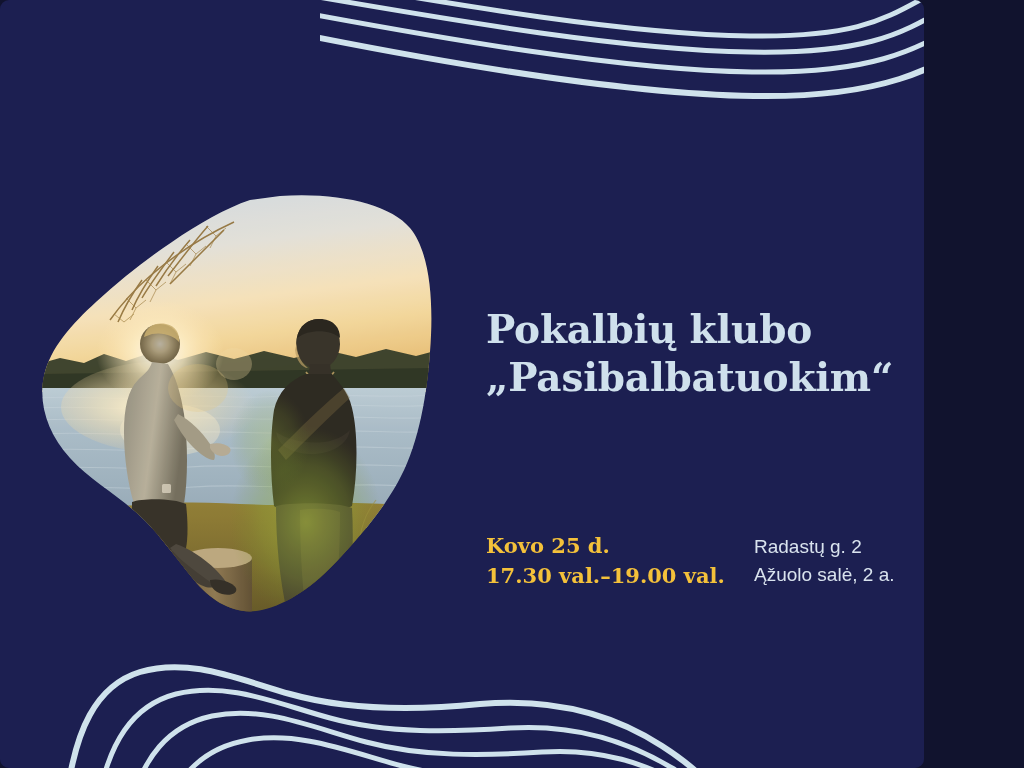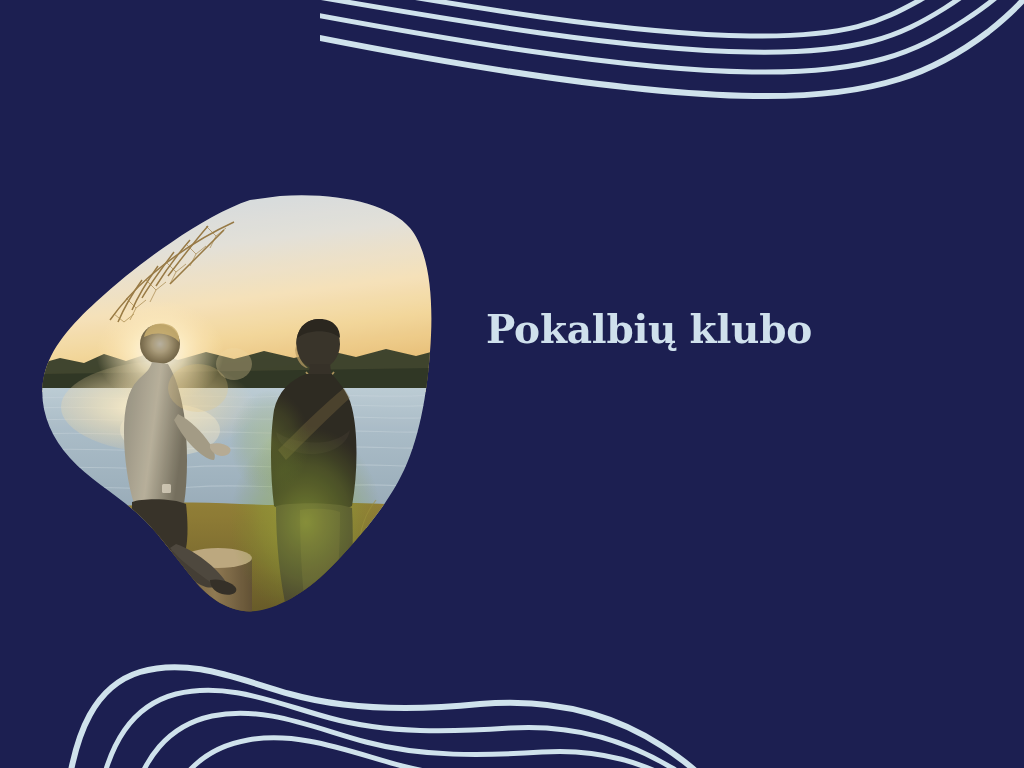--- a/index.html
+++ b/index.html
@@ -2,25 +2,26 @@
 <html><head>
 <meta charset="utf-8">
 <style>
   html, body {
     margin: 0;
     padding: 0;
     background: #11132e;
   }
   #poster {
     position: relative;
-    width: 1024px;
+    width: 924px;
     height: 768px;
     overflow: hidden;
     background: #1c1f51;
     font-family: "Liberation Sans", sans-serif;
+    border-radius: 9px;
   }
 
   
   .waves {
     position: absolute;
     pointer-events: none;
   }
   .waves-top {
     top: -8px;
     left: 320px;
@@ -327,17 +328,28 @@
       <ellipse cx="160" cy="196" rx="30" ry="24" fill="#e8c87a" opacity="0.25"></ellipse>
       <ellipse cx="196" cy="172" rx="18" ry="16" fill="#f2dca4" opacity="0.3"></ellipse>
 
       <rect x="0" y="0" width="400" height="425" fill="#f0c880" opacity="0.06"></rect>
     </g>
   </svg>
 
   <div class="content">
     <h1 class="headline">
       <span class="hl-line">Pokalbių klubo</span>
+      <span class="hl-line">„Pasibalbatuokim“</span>
     </h1>
   </div>
 
+  <div class="info-row">
+    <div class="when">
+      <span class="when-line">Kovo 25 d.</span>
+      <span class="when-line">17.30 val.–19.00 val.</span>
+    </div>
+    <div class="where">
+      <span class="where-line">Radastų g. 2</span>
+      <span class="where-line">Ąžuolo salė, 2 a.</span>
+    </div>
+  </div>
 
 </div>
 
 </body></html>

